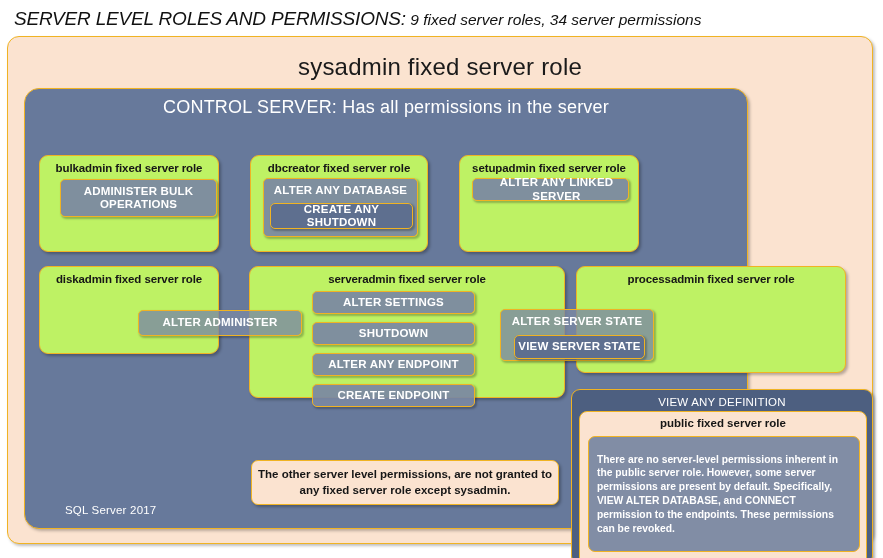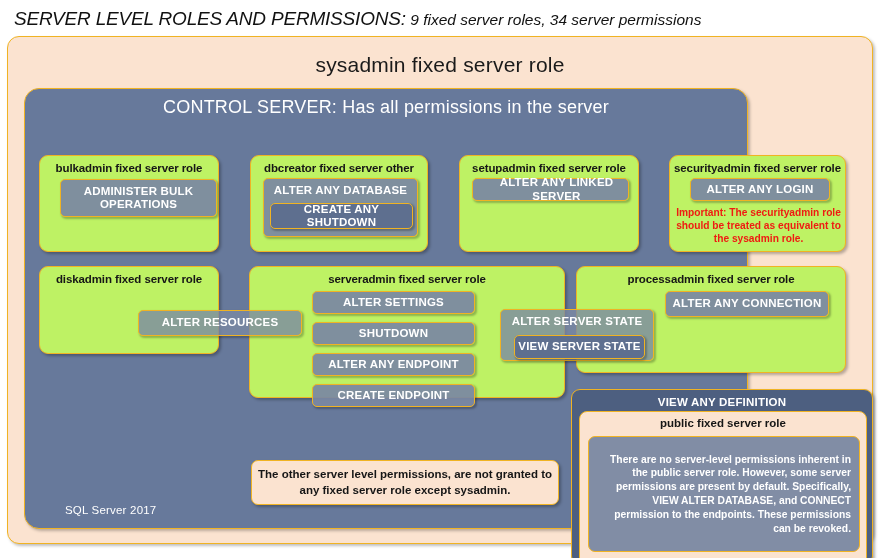--- a/index.html
+++ b/index.html
@@ -49,21 +49,21 @@
     border-radius: 12px;
     box-sizing: border-box;
     box-shadow: 2px 2px 3px rgba(0,0,0,0.25);
   }
   #sysadmin-label {
     position: absolute;
     left: 0;
     top: 16px;
     width: 100%;
     text-align: center;
-    font-size: 21px;
+    font-size: 24px;
     color: #1a1a1a;
     letter-spacing: 0.2px;
   }
 
   
   #control-server {
     position: absolute;
     left: 16px;
     top: 51px;
     width: 724px;
@@ -172,21 +172,21 @@
     box-sizing: border-box;
     box-shadow: 2px 2px 3px rgba(0,0,0,0.3);
   }
   #view-any-definition-label {
     position: absolute;
     left: 0;
     top: 6px;
     width: 100%;
     text-align: center;
     font-size: 11.5px;
-    font-weight: bold;
+    font-weight: normal;
     color: #ffffff;
     letter-spacing: 0.2px;
   }
   #public-role {
     position: absolute;
     left: 7px;
     top: 21px;
     width: 288px;
     height: 172px;
     background: #fbe3d0;
@@ -212,21 +212,21 @@
     width: 272px;
     height: 116px;
     background: rgba(122,136,162,0.95);
     border: 1.4px solid #f0b323;
     border-radius: 7px;
     box-sizing: border-box;
     display: flex;
     align-items: center;
     justify-content: center;
     padding: 4px 8px;
-    text-align: right;
+    text-align: left;
     color: #ffffff;
     font-size: 10.3px;
     font-weight: bold;
     line-height: 1.34;
   }
 
   
   #footer-label {
     position: absolute;
     left: 40px;
@@ -249,54 +249,48 @@
 
   <div id="control-server">
     <div id="control-server-label">CONTROL SERVER: Has all permissions in the server</div>
 
     <div class="role-box" style="left:14px; top:66px; width:180px; height:97px;">
       <div class="role-title">bulkadmin  fixed server role</div>
       <div class="perm" style="left:20px; top:23px; width:157px; height:38px;">ADMINISTER  BULK OPERATIONS</div>
     </div>
 
     <div class="role-box" style="left:225px; top:66px; width:178px; height:97px;">
-      <div class="role-title">dbcreator fixed server other</div>
+      <div class="role-title">dbcreator fixed server role</div>
       <div class="perm" style="left:12px; top:22px; width:155px; height:59px; align-items:flex-start; padding-top:5px;">ALTER ANY DATABASE</div>
       <div class="perm nested" style="left:19px; top:47px; width:143px; height:26px;">CREATE  ANY SHUTDOWN</div>
     </div>
 
     <div class="role-box" style="left:434px; top:66px; width:180px; height:97px;">
       <div class="role-title">setupadmin fixed server role</div>
       <div class="perm" style="left:12px; top:22px; width:157px; height:23px;padding-left:12px;">ALTER ANY LINKED SERVER</div>
     </div>
 
-    <div class="role-box" style="left:644px; top:66px; width:177px; height:97px;">
-      <div class="role-title">securityadmin  fixed server role</div>
-      <div class="perm" style="left:20px; top:22px; width:140px; height:23px;">ALTER ANY LOGIN</div>
-      <div class="warn-note" style="left:6px; top:50px; width:165px;">Important:  The securityadmin role should  be treated  as equivalent to the  sysadmin role.</div>
-    </div>
 
     <div class="role-box" style="left:14px; top:177px; width:180px; height:88px;">
       <div class="role-title">diskadmin  fixed server role</div>
     </div>
 
     <div class="role-box" style="left:224px; top:177px; width:316px; height:132px;">
       <div class="role-title">serveradmin fixed server role</div>
       <div class="perm" style="left:62px; top:55px; width:163px; height:23px;">SHUTDOWN</div>
       <div class="perm" style="left:62px; top:24px; width:163px; height:23px;">ALTER SETTINGS</div>
       <div class="perm" style="left:62px; top:86px; width:163px; height:23px;">ALTER ANY ENDPOINT</div>
       <div class="perm" style="left:62px; top:117px; width:163px; height:23px;">CREATE  ENDPOINT</div>
     </div>
 
     <div class="role-box" style="left:551px; top:177px; width:270px; height:107px;">
       <div class="role-title">processadmin fixed server role</div>
-      <div class="perm" style="left:88px; top:24px; width:164px; height:26px;">ALTER ANY CONNECTION</div>
-    </div>
-
-    <div class="perm translucent" style="left:113px; top:221px; width:164px; height:26px;">ALTER RESOURCES</div>
+    </div>
+
+    <div class="perm translucent" style="left:113px; top:221px; width:164px; height:26px;">ALTER ADMINISTER</div>
 
     <div class="perm translucent" style="left:475px; top:220px; width:154px; height:52px; align-items:flex-start; padding-top:5px;">ALTER SERVER STATE</div>
     <div class="perm nested" style="left:489px; top:246px; width:131px; height:24px;">VIEW SERVER  STATE</div>
 
     <div class="note-box" style="left:226px; top:371px; width:308px; height:45px;">The other server level permissions,  are not granted to any fixed server role except sysadmin.</div>
 
     <div id="footer-label">SQL Server 2017</div>
   </div>
 
   <div id="view-any-definition-group">

